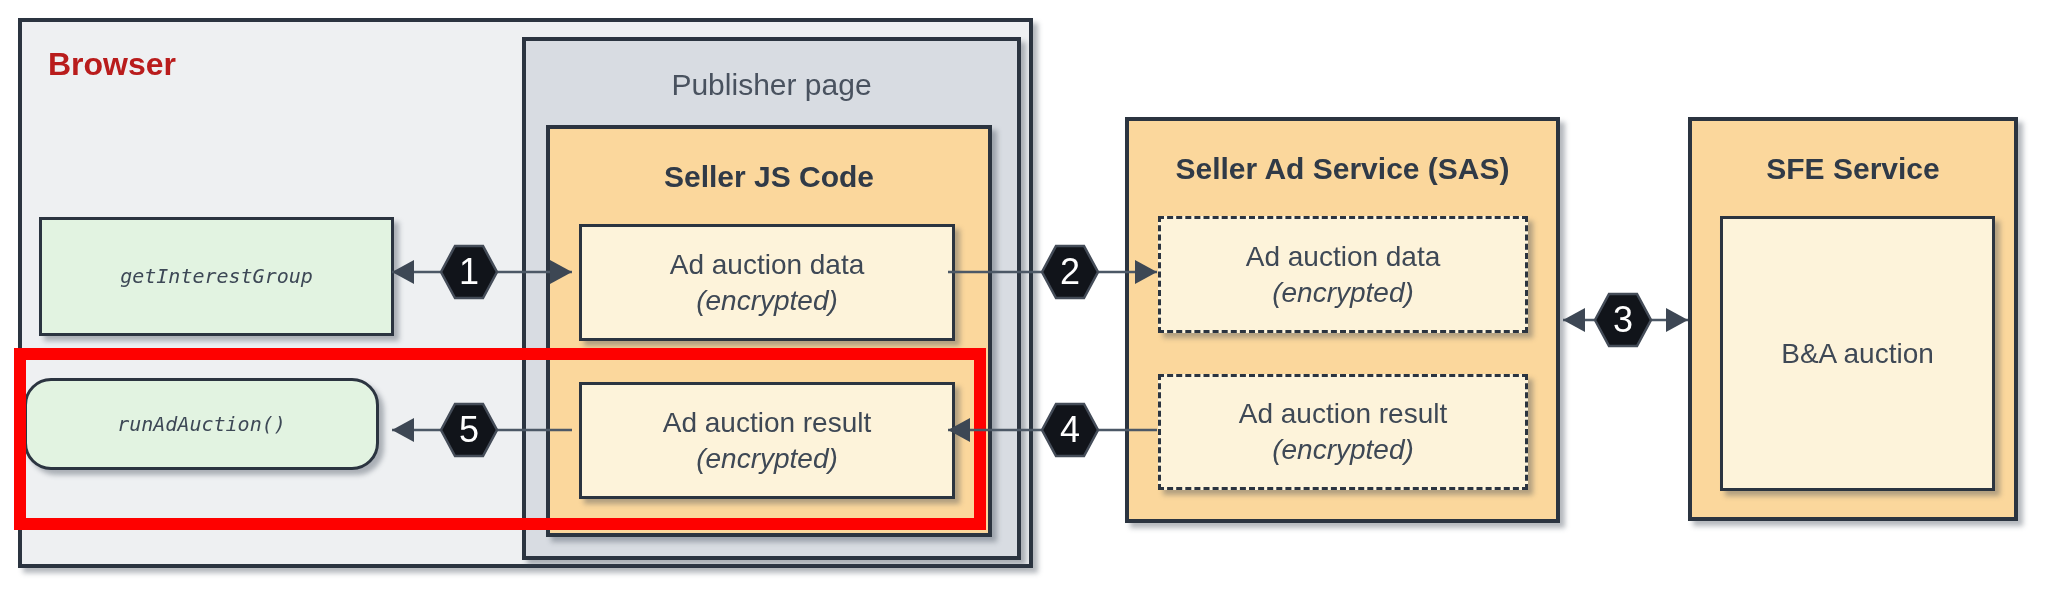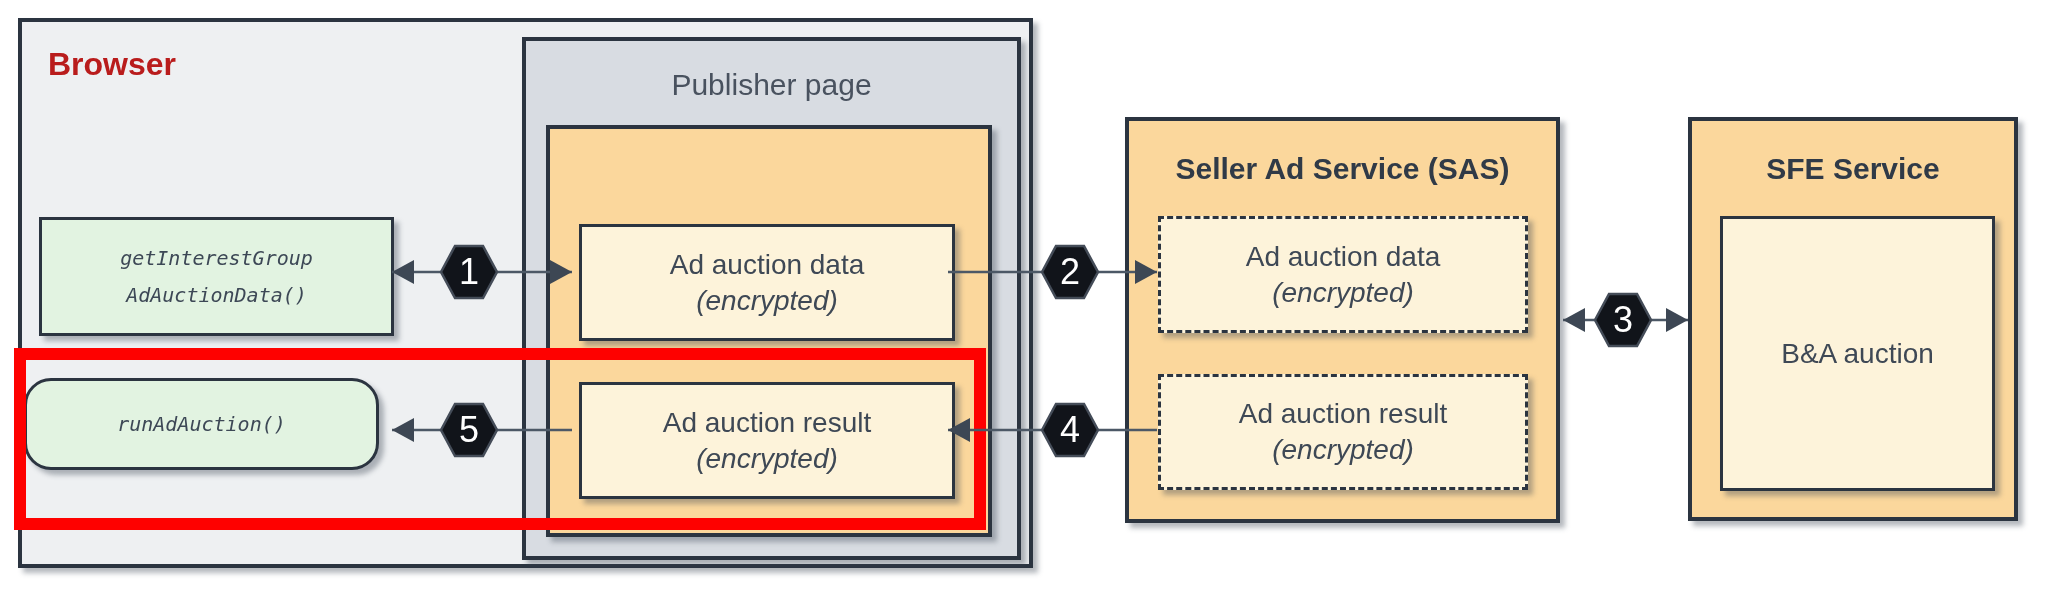--- a/index.html
+++ b/index.html
@@ -100,36 +100,36 @@
 
 <div class="canvas">
 
   <div class="box browser-box shadow">
     <div class="browser-label">Browser</div>
 
     <div class="box publisher-box shadow">
       <div class="publisher-label">Publisher page</div>
 
       <div class="box sellerjs-box shadow">
+        <div class="panel-title">Seller JS Code</div>
 
         <div class="box cream-box shadow js-data-box">
           <div>Ad auction data</div>
           <div class="sub">(encrypted)</div>
         </div>
 
         <div class="box cream-box shadow js-result-box">
           <div>Ad auction result</div>
           <div class="sub">(encrypted)</div>
         </div>
       </div>
     </div>
 
     <div class="box green-box shadow green-1">
       <div>getInterestGroup</div>
-      <div>AdAuctionData()</div>
     </div>
 
     <div class="box green-box shadow green-2">
       <div>runAdAuction()</div>
     </div>
   </div>
 
   <div class="box sas-box shadow">
     <div class="panel-title">Seller Ad Service (SAS)</div>
 

